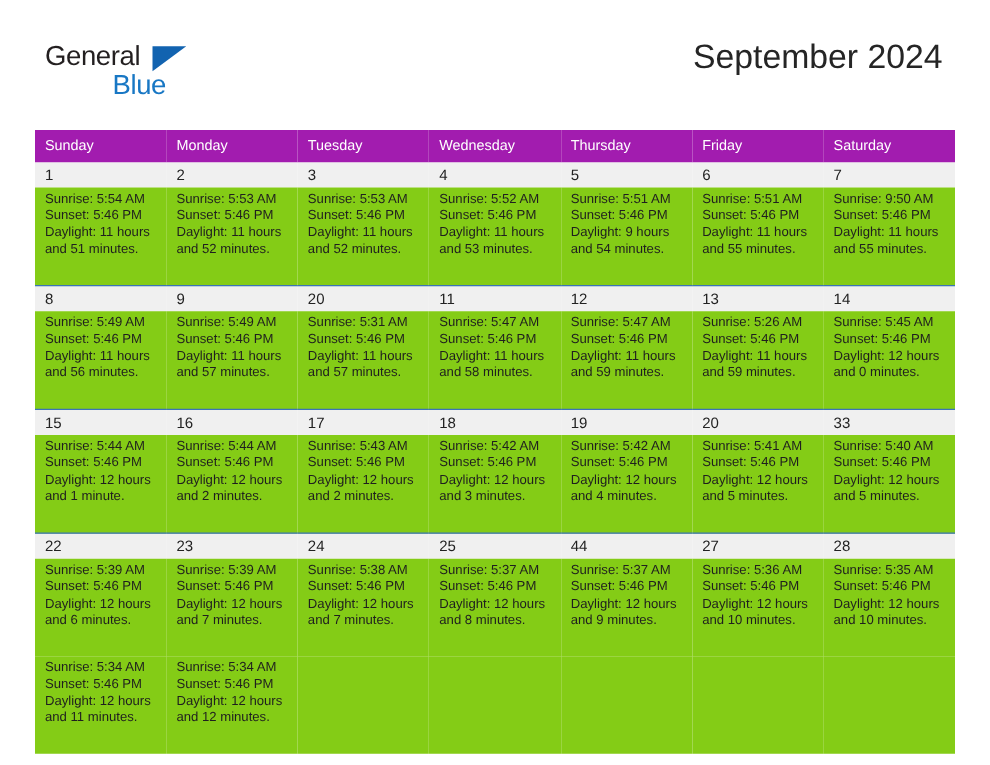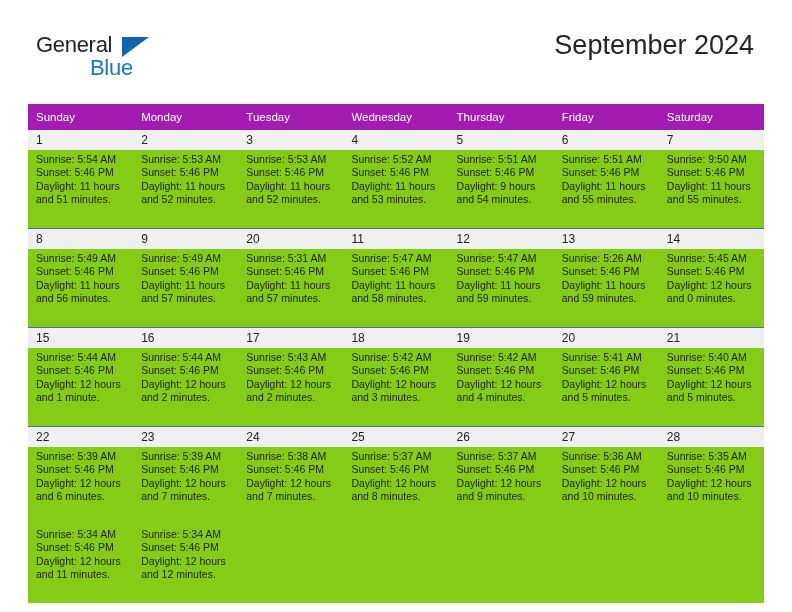--- a/index.html
+++ b/index.html
@@ -268,21 +268,21 @@
               <div class="wrap">Daylight: 12 hours and 0 minutes.</div>
             </td>
           </tr>
           <tr class="numrow">
             <td>15</td>
             <td>16</td>
             <td>17</td>
             <td>18</td>
             <td>19</td>
             <td>20</td>
-            <td>21</td>
+            <td>33</td>
           </tr>
           <tr class="detailrow">
             <td>
               <div>Sunrise: 5:44 AM</div>
               <div>Sunset: 5:46 PM</div>
               <div class="wrap">Daylight: 12 hours and 1 minute.</div>
             </td>
             <td>
               <div>Sunrise: 5:44 AM</div>
               <div>Sunset: 5:46 PM</div>
@@ -312,21 +312,21 @@
               <div>Sunrise: 5:40 AM</div>
               <div>Sunset: 5:46 PM</div>
               <div class="wrap">Daylight: 12 hours and 5 minutes.</div>
             </td>
           </tr>
           <tr class="numrow">
             <td>22</td>
             <td>23</td>
             <td>24</td>
             <td>25</td>
-            <td>26</td>
+            <td>44</td>
             <td>27</td>
             <td>28</td>
           </tr>
           <tr class="detailrow">
             <td>
               <div>Sunrise: 5:39 AM</div>
               <div>Sunset: 5:46 PM</div>
               <div class="wrap">Daylight: 12 hours and 6 minutes.</div>
             </td>
             <td>

